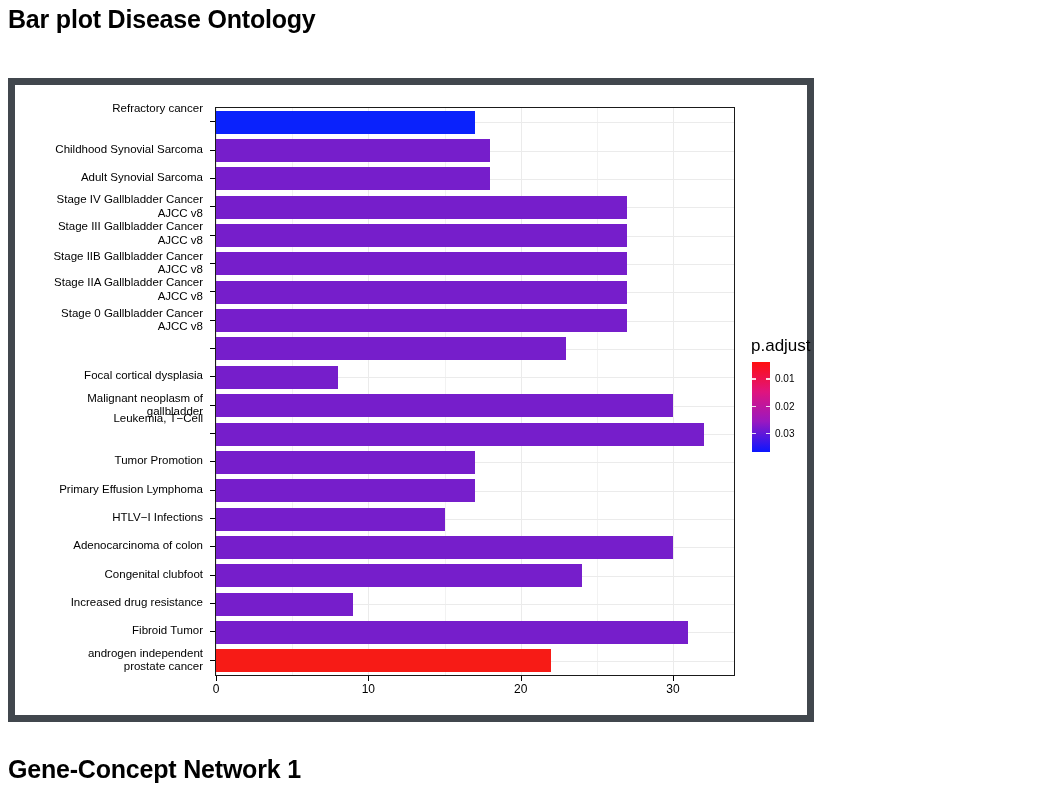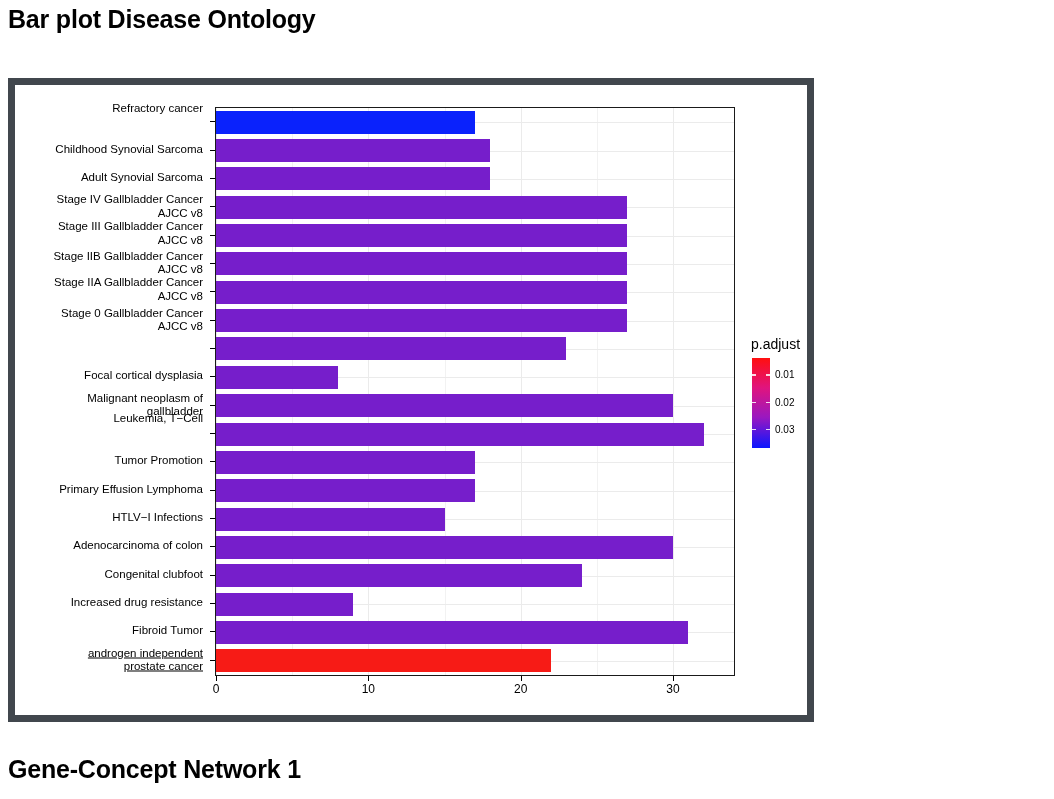--- a/index.html
+++ b/index.html
@@ -136,21 +136,21 @@
   }
 
   
   .legend {
     position: absolute;
     left: 730px;
     top: 251px;
     width: 70px;
   }
   .legend-title {
-    font-size: 14px;
+    font-size: 17px;
     color: #000000;
     margin-bottom: 6px;
     margin-left: 6px;
   }
   .legend-bar-wrap {
     position: relative;
     width: 70px;
     height: 90px;
   }
   .legend-bar {
@@ -191,21 +191,21 @@
 </style>
 </head>
 <body>
 
 <div class="page-heading" id="heading-top">Bar plot Disease Ontology</div>
 
 <div class="plot-frame">
   <div class="plot-inner">
 
     <div class="ylabels" id="ylabels">
-        <div class="ylabel" style="top: 552.825px; text-decoration: underline;">androgen independent
+        <div class="ylabel" style="top: 552.825px;">androgen independent
 prostate cancer</div>
         <div class="ylabel" style="top: 524.475px;">Fibroid Tumor</div>
         <div class="ylabel" style="top: 496.125px;">Increased drug resistance</div>
         <div class="ylabel" style="top: 467.775px;">Congenital clubfoot</div>
         <div class="ylabel" style="top: 439.425px;">Adenocarcinoma of colon</div>
         <div class="ylabel" style="top: 411.075px;">HTLV−I Infections</div>
         <div class="ylabel" style="top: 382.725px;">Primary Effusion Lymphoma</div>
         <div class="ylabel" style="top: 354.375px;">Tumor Promotion</div>
         <div class="ylabel" style="top: 312px;">Leukemia, T−Cell</div>
         <div class="ylabel" style="top: 297.675px;">Malignant neoplasm of

